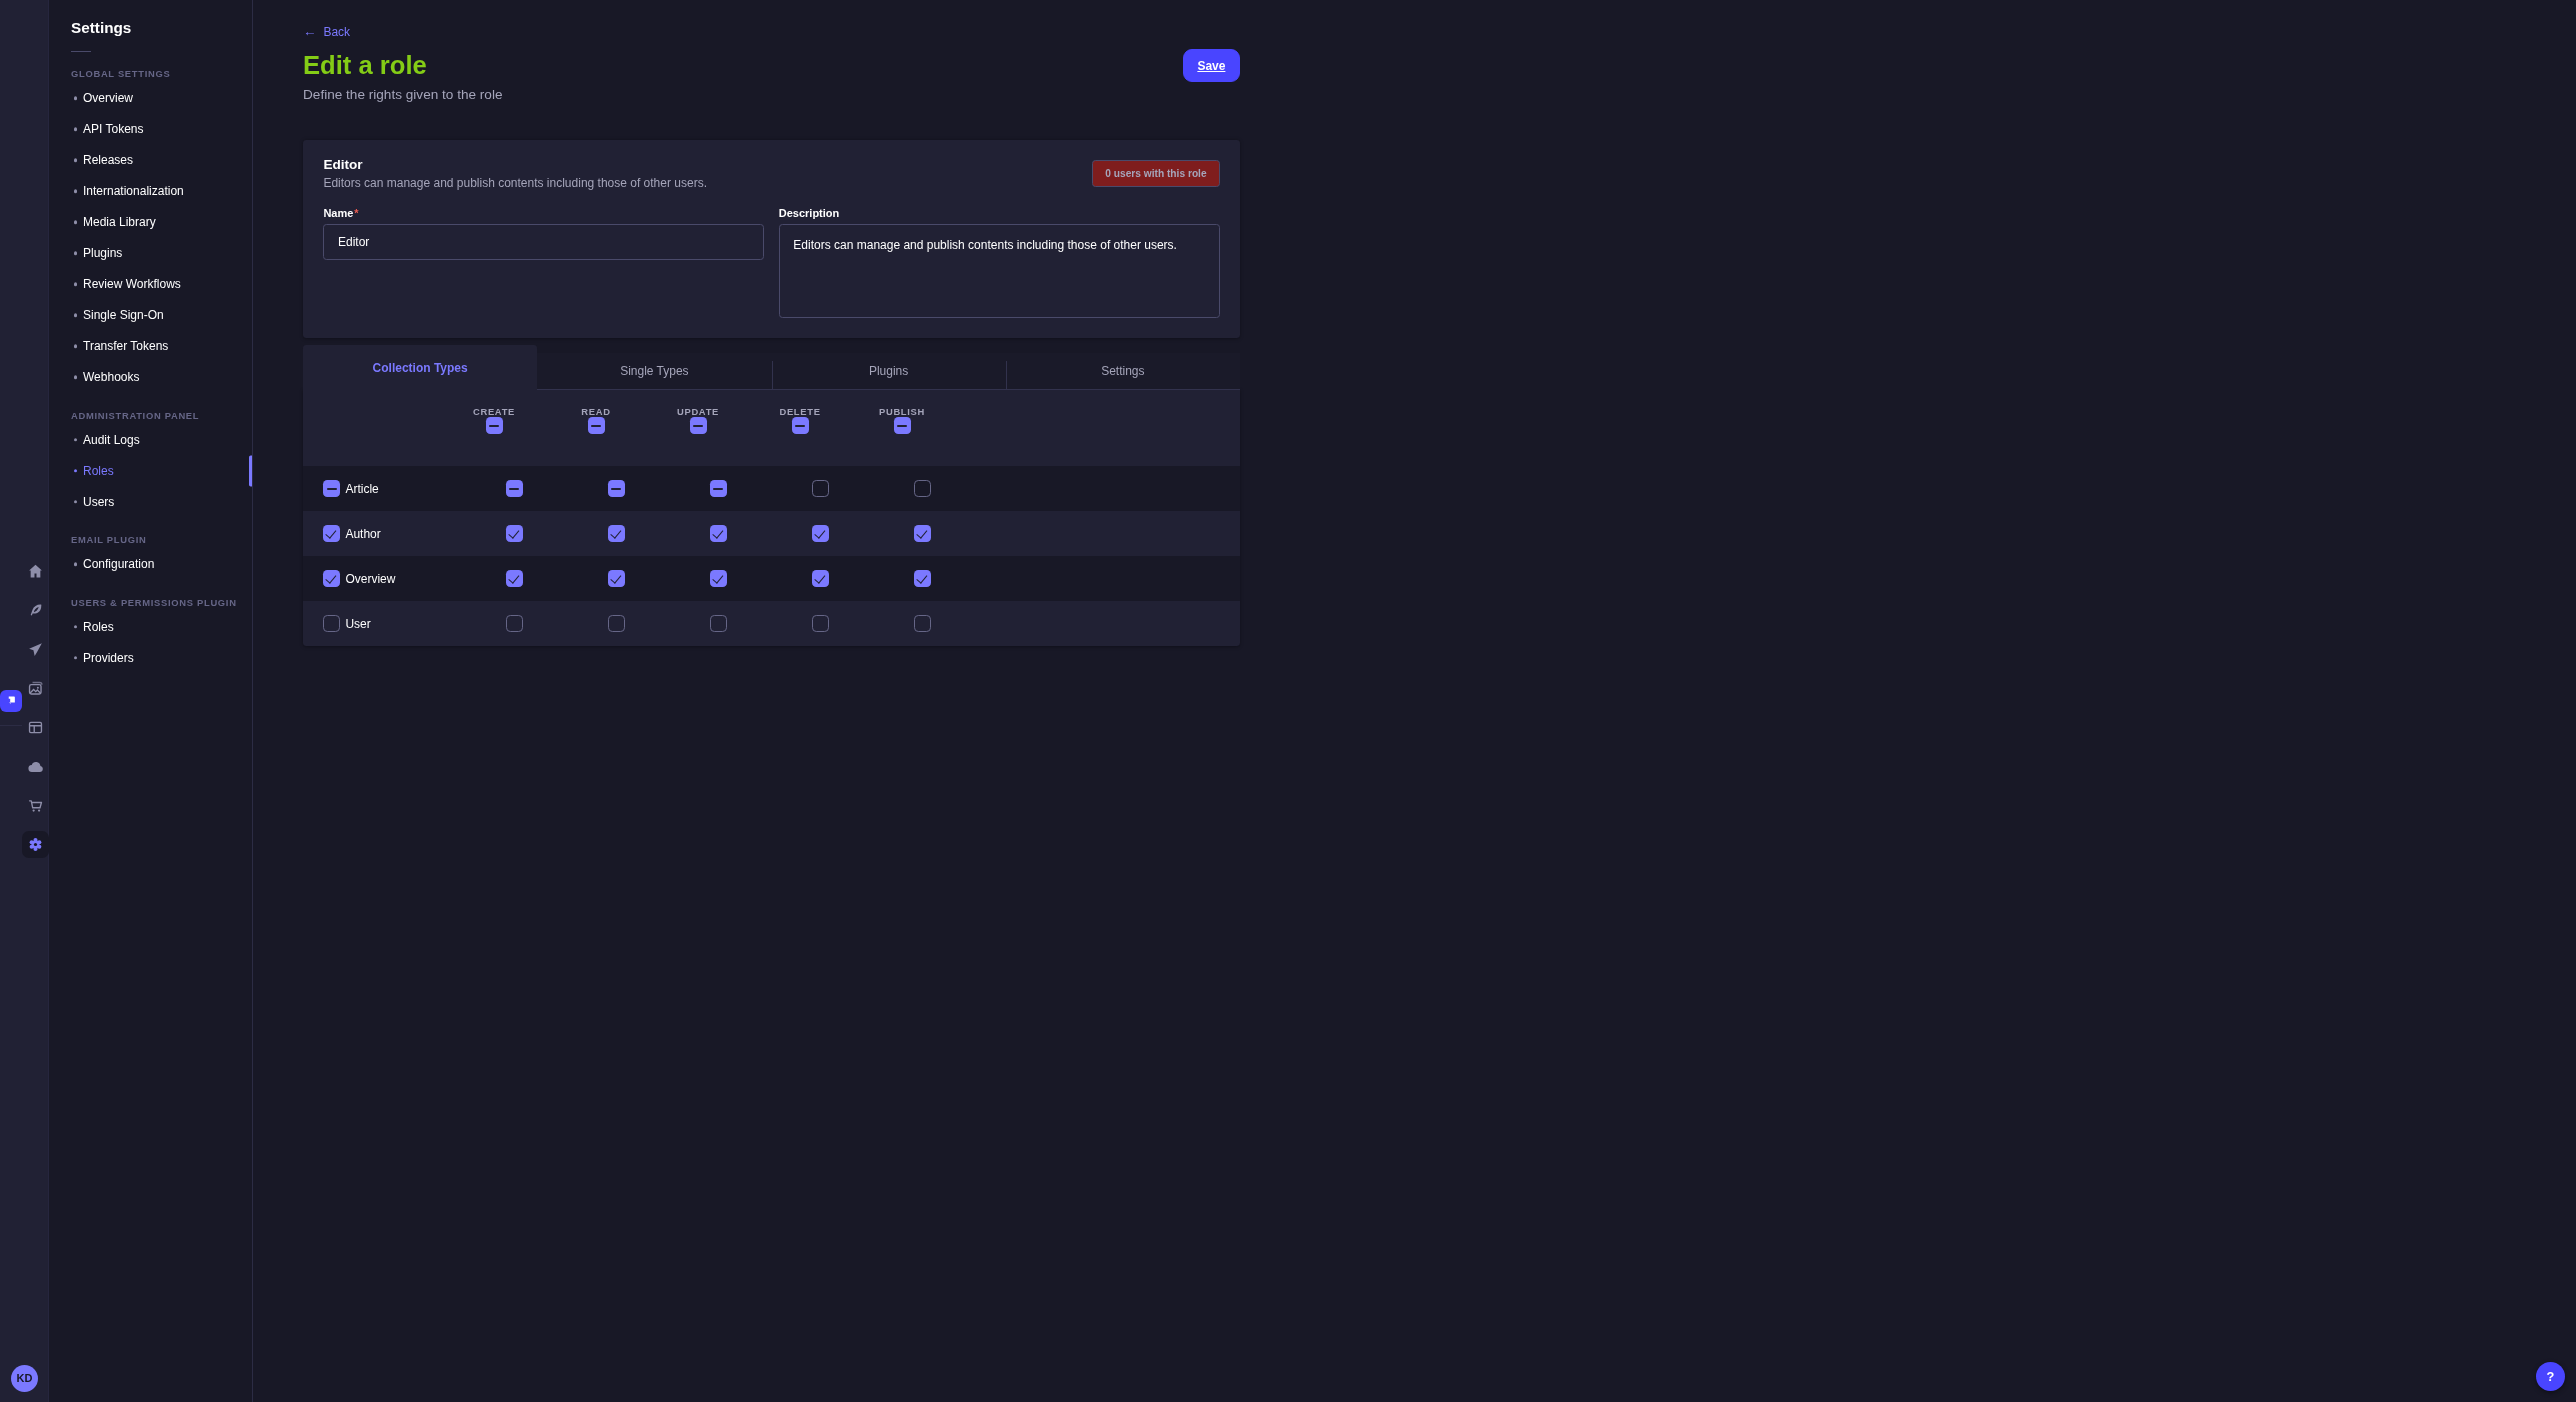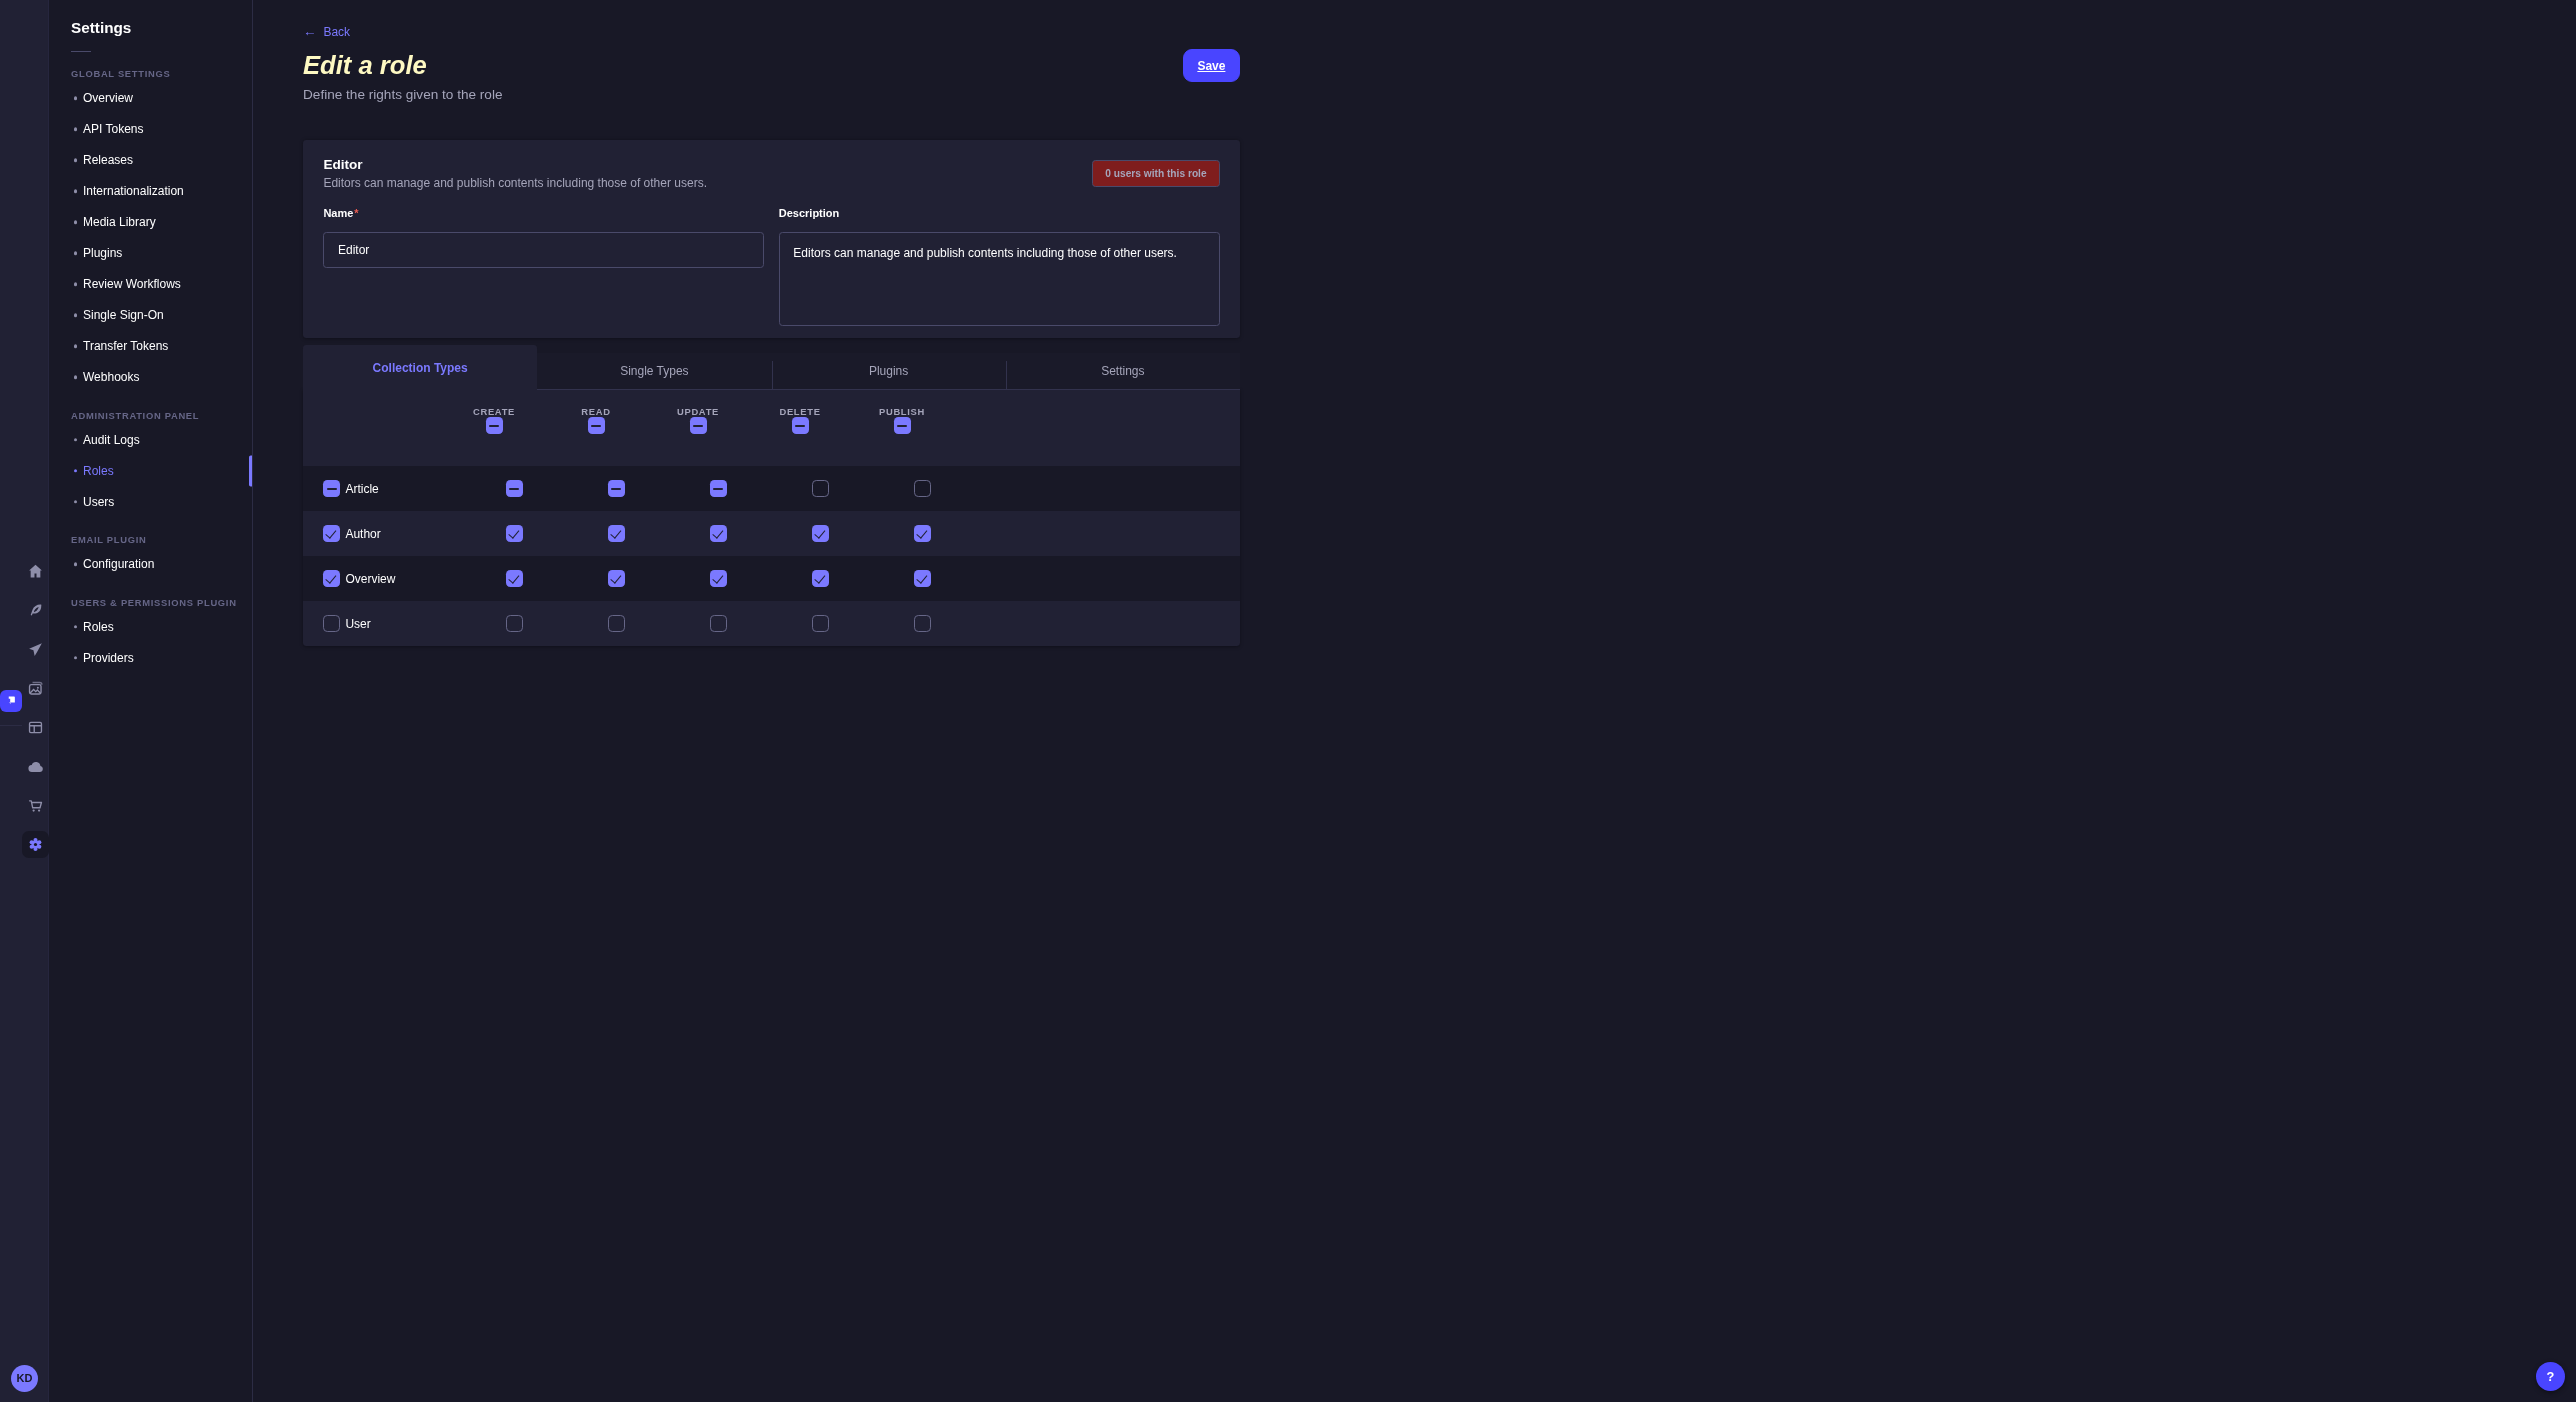--- a/index.html
+++ b/index.html
@@ -25,34 +25,34 @@
   .sn-item::before { content:''; position:absolute; left:25px; top:50%; transform:translateY(-50%); width:3.4px; height:3.4px; border-radius:50%; background:#8e8ea9; }
   .sn-item.active { color:#7b79ff; }
   .sn-item.active::before { background:#7b79ff; }
   .sn-item.active::after { content:''; position:absolute; right:0; top:50%; transform:translateY(-50%); width:3.4px; height:31px; background:#7b79ff; border-radius:1.7px 0 0 1.7px; }
 
   
   .main { margin-left:254px; padding:24px 48px 0 49px; }
   .back-link { display:inline-flex; align-items:center; gap:6.8px; color:#7b79ff; font-size:12px; text-decoration:none; cursor:pointer; }
   .back-arrow { font-size:13.6px; line-height:1; }
   .page-head { display:flex; justify-content:space-between; align-items:flex-start; margin-top:12px; }
-  .page-title { font-size:25.6px; font-weight:700; color:#fef9c3;font-style:italic; }
+  .page-title { font-size:25.6px; font-weight:700; color:#84cc16; }
   .page-sub { font-size:13.6px; color:#a5a5ba; margin-top:6.8px; }
   .save-btn { background:#4945ff; border:0.9px solid #4945ff; color:#fff; font-size:12px; font-weight:600; padding:8.5px 13.6px; border-radius:9px; cursor:pointer; margin-top:-1.7px; font-family:"Liberation Sans", sans-serif;text-decoration:underline; }
 
   .card { background:#212134; border-radius:3.4px; box-shadow:0 0.9px 3.4px rgba(3,3,5,.35); }
 
   
   .role-card { margin-top:38px; padding:17px 20.4px; height:198px; }
   .role-card-top { display:flex; justify-content:space-between; align-items:flex-start; }
   .role-title { font-size:13.6px; font-weight:700; color:#fff; }
   .role-sub { font-size:12px; color:#a5a5ba; margin-top:4.3px; }
   .users-badge { background:#7f1d1d; border:0.9px solid #4a4a6a; color:#a5a5ba; font-size:10.2px; font-weight:600; padding:6.8px 12px; border-radius:3.4px; cursor:pointer; margin-top:3.4px; font-family:"Liberation Sans", sans-serif; }
   .fields { display:flex; gap:14.5px; margin-top:17px; }
-  .field { flex:1; display:flex; flex-direction:column;gap:8px; }
+  .field { flex:1; display:flex; flex-direction:column; }
   .field label { font-size:11px; font-weight:600; color:#fff; margin-bottom:5.1px; }
   .req { color:#ee5e52; margin-left:0.9px; }
   .field input { height:36px; background:transparent; border:0.9px solid #4a4a6a; border-radius:3.4px; color:#fff; font-size:12px; padding:0 13.6px; font-family:"Liberation Sans", sans-serif; }
   .field textarea { height:94px; background:transparent; border:0.9px solid #4a4a6a; border-radius:3.4px; color:#fff; font-size:12px; padding:12px 13.6px; resize:none; font-family:"Liberation Sans", sans-serif; line-height:1.45; }
 
   
   .tabbar { margin-top:7.7px; display:flex; align-items:flex-end; height:45px;text-align:right; }
   .tab { flex:1; display:flex; align-items:center; justify-content:center; font-size:12px; cursor:pointer; position:relative; }
   .tab.inactive { height:37px; color:#a5a5ba; border-bottom:0.9px solid #32324d; background:#1a1a29; }
   .tab.active { height:45px; color:#7b79ff; font-weight:600; background:#212134; border-radius:3.4px 3.4px 0 0; }

